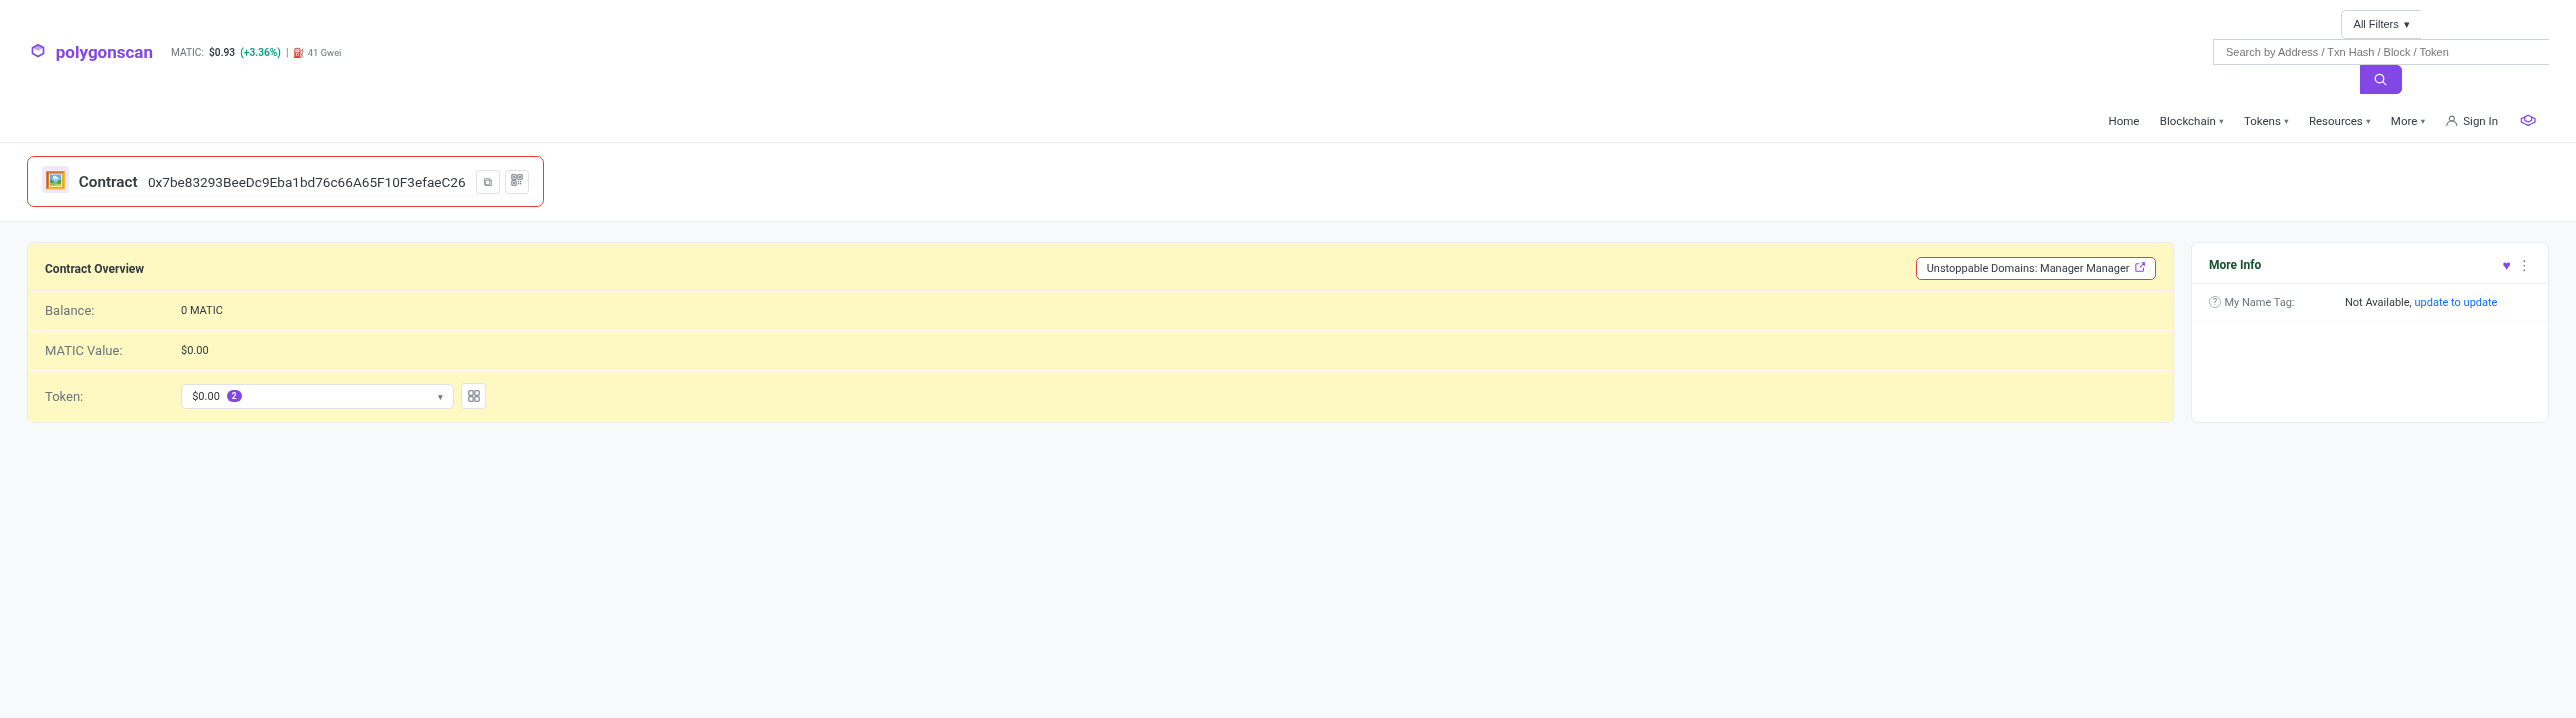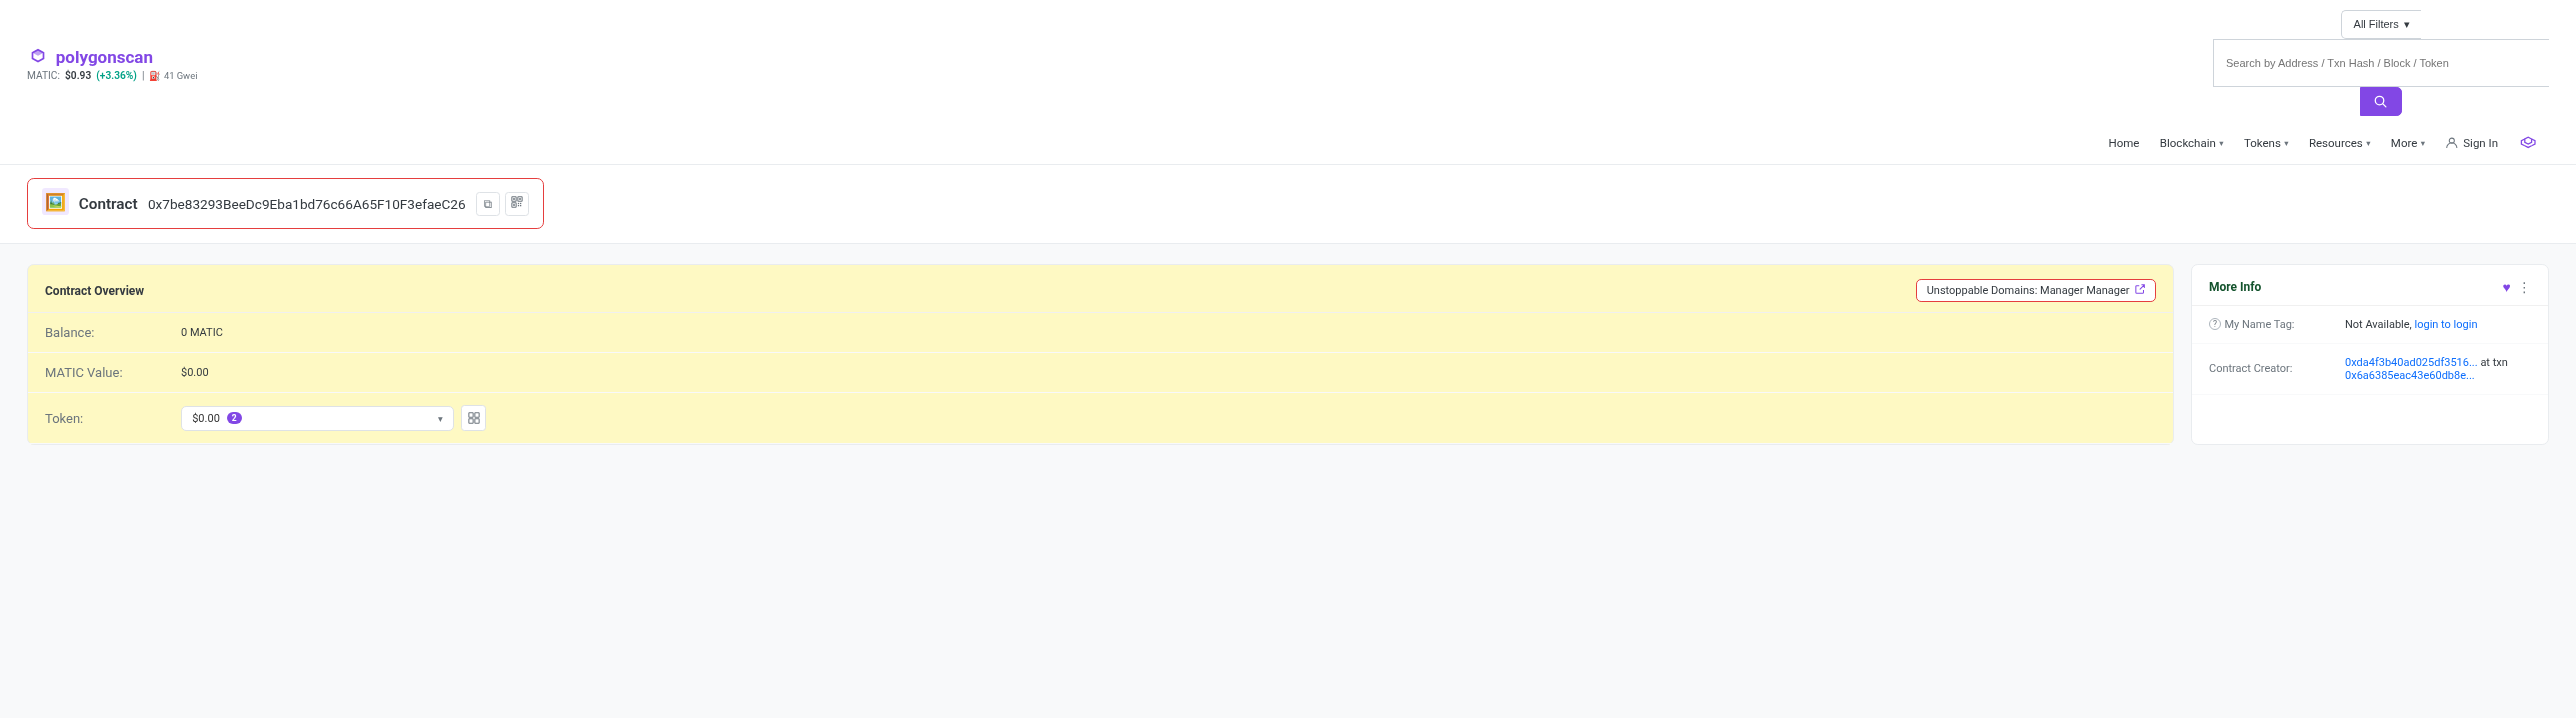--- a/index.html
+++ b/index.html
@@ -16,21 +16,22 @@
       padding: 0 27px;
     }
     .header-top {
       display: flex;
       align-items: center;
       justify-content: space-between;
       padding: 10.2px 0 6.8px;
     }
     .logo-area {
       display: flex;
-      flex-direction: column;
+      flex-direction: row;
+      gap: 18px;
     }
     .logo {
       display: flex;
       align-items: center;
       gap: 6.8px;
       text-decoration: none;
     }
     .logo-icon {
       color: #8247e5;
       font-size: 19px;
@@ -74,21 +75,21 @@
       border-right: none;
       border-radius: 5.1px 0 0 5.1px;
       background: #fff;
       font-size: 11px;
       cursor: pointer;
       color: #343a40;
       white-space: nowrap;
     }
     .search-input {
       width: 336px;
-      padding: 17px 12px;
+      padding: 6px 12px;
       border: 0.9px solid #ced4da;
       border-right: none;
       font-size: 11px;
       outline: none;
       color: #6c757d;
     }
     .search-btn {
       padding: 6.8px 13.6px;
       background: #8247e5;
       border: 0.9px solid #8247e5;
@@ -520,27 +521,19 @@
         <span class="more-btn">⋮</span>
       </div>
     </div>
 
     <div class="right-info-row">
       <span class="right-info-label">
         <span class="question-icon">?</span>
         <span>My Name Tag:</span>
       </span>
       <span class="right-info-value">
-        <span>Not Available, </span><a class="link-blue" href="#">login to login</a>
+        <span>Not Available, </span><a class="link-blue" href="#">update to update</a>
       </span>
     </div>
 
-    <div class="right-info-row">
-      <span class="right-info-label">Contract Creator:</span>
-      <span class="right-info-value">
-        <a class="link-blue" href="#">0xda4f3b40ad025df3516...</a>
-        <span> at txn </span>
-        <a class="link-blue" href="#">0x6a6385eac43e60db8e...</a>
-      </span>
-    </div>
   </div>
 </div>
 
 
 </body></html>

